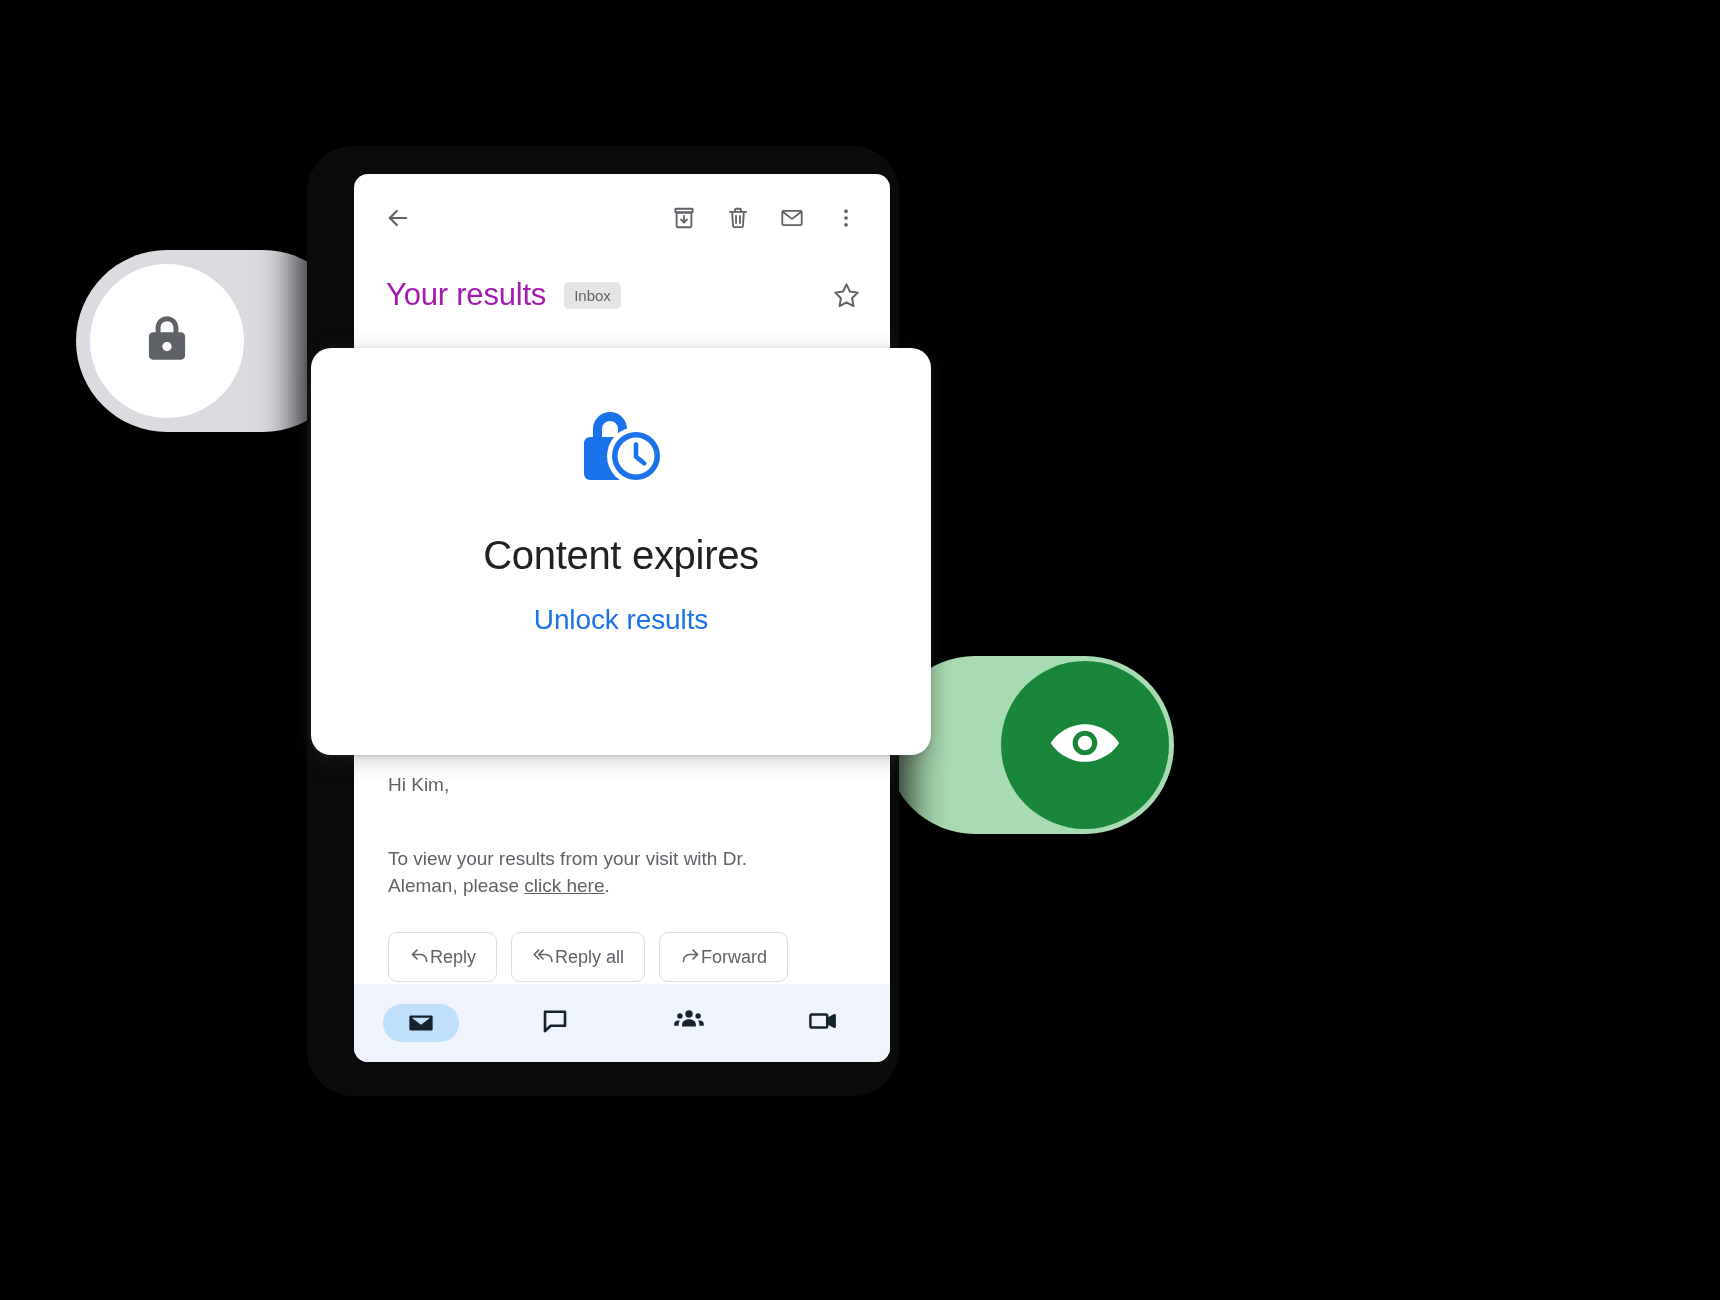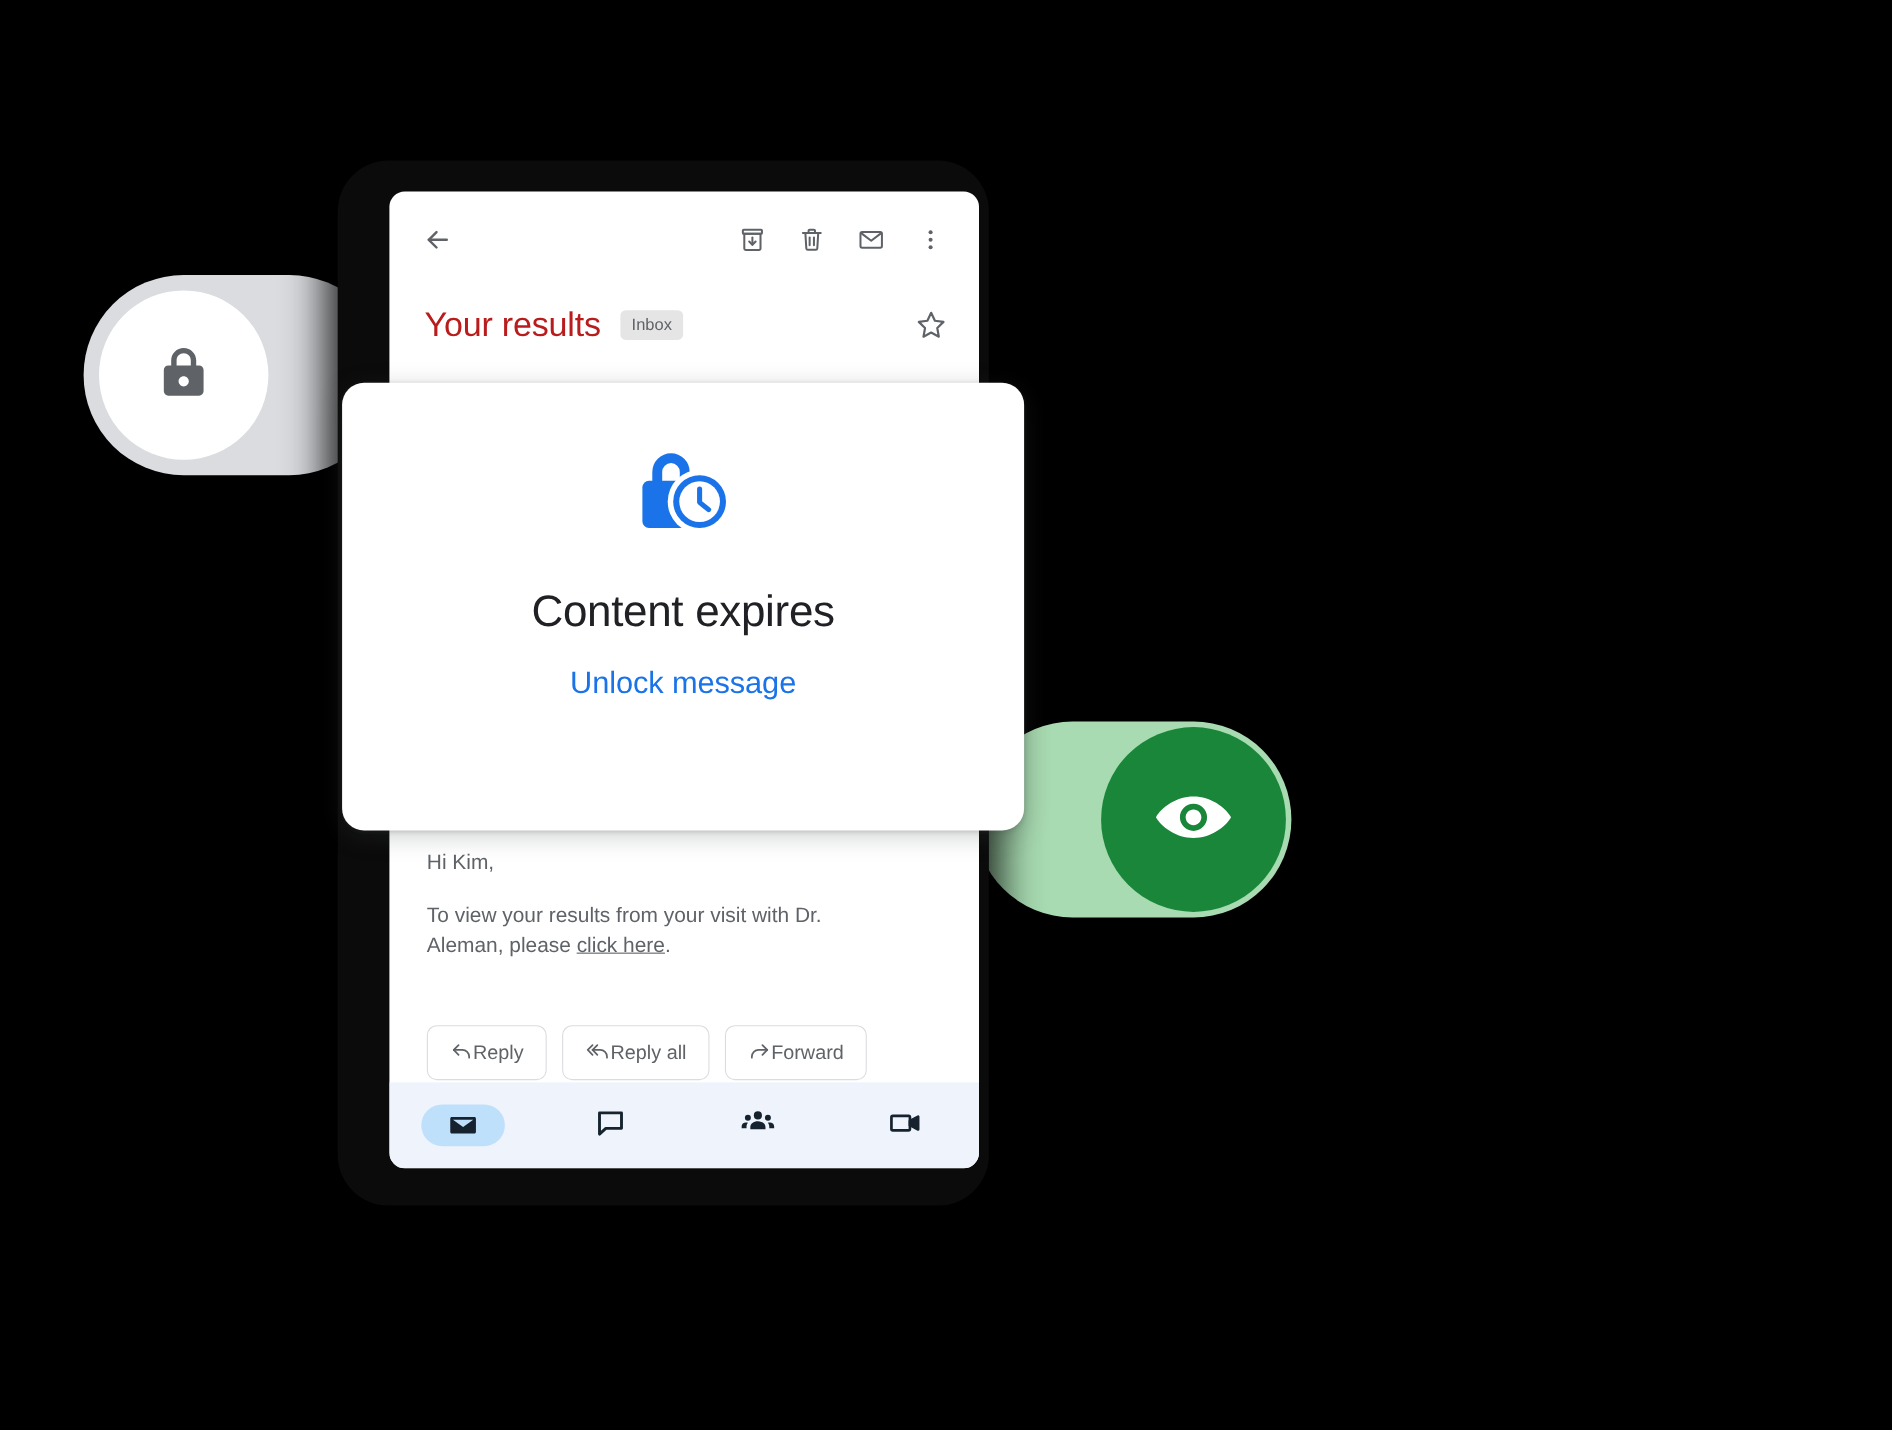--- a/index.html
+++ b/index.html
@@ -121,21 +121,21 @@
     position: absolute;
     left: 0; top: 88px;
     width: 536px;
     height: 66px;
     display: flex;
     align-items: center;
     padding: 0 28px 0 32px;
   }
   #subject-title {
     font-size: 31px;
-    color: #b91c1c;
+    color: #a21caf;
     font-weight: 400;
     letter-spacing: -0.2px;
     white-space: nowrap;
   }
   #inbox-chip {
     margin-left: 18px;
     background: #e5e5e5;
     color: #5f6368;
     font-size: 15px;
     padding: 5px 10px;
@@ -153,21 +153,21 @@
   #mail-body {
     position: absolute;
     left: 0;
     top: 600px;
     width: 536px;
     padding: 0 34px;
   }
   .body-greeting {
     font-size: 19px;
     color: #5f6368;
-    margin-bottom: 24px;
+    margin-bottom: 50px;
     white-space: nowrap;
   }
   .body-paragraph {
     font-size: 19px;
     color: #5f6368;
     line-height: 1.42;
     max-width: 360px;
   }
   .body-link {
     color: #5f6368;
@@ -421,16 +421,16 @@
 
         <rect x="11" y="33" width="52" height="43" rx="6" fill="#1a73e8"></rect>
 
         <circle cx="63" cy="52" r="29" fill="#ffffff"></circle>
         <circle cx="63" cy="52" r="24" fill="#1a73e8"></circle>
         <circle cx="63" cy="52" r="18.5" fill="#ffffff"></circle>
         <path d="M63 40.5v12.2l8.2 6.6" fill="none" stroke="#1a73e8" stroke-width="4.6" stroke-linecap="round" stroke-linejoin="round"></path>
       </svg>
     </div>
     <div id="expiry-line1">Content expires</div>
-    <div id="unlock-link">Unlock message</div>
+    <div id="unlock-link">Unlock results</div>
   </div>
 
 </div>
 
 </body></html>

